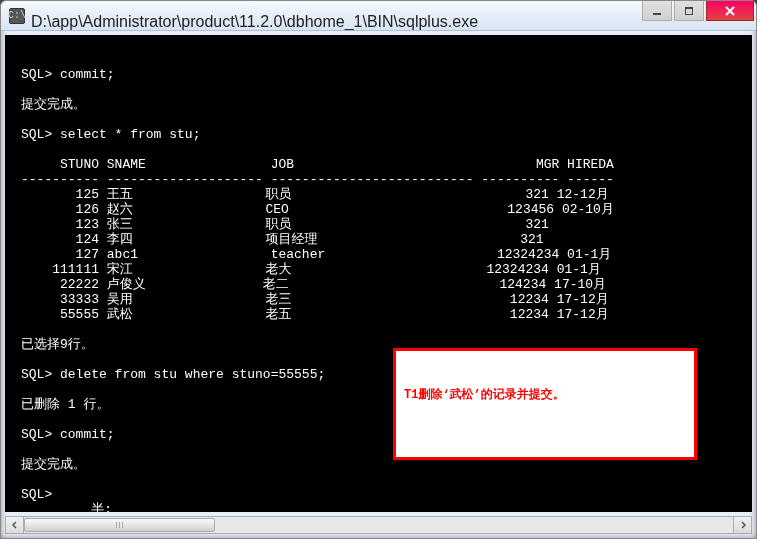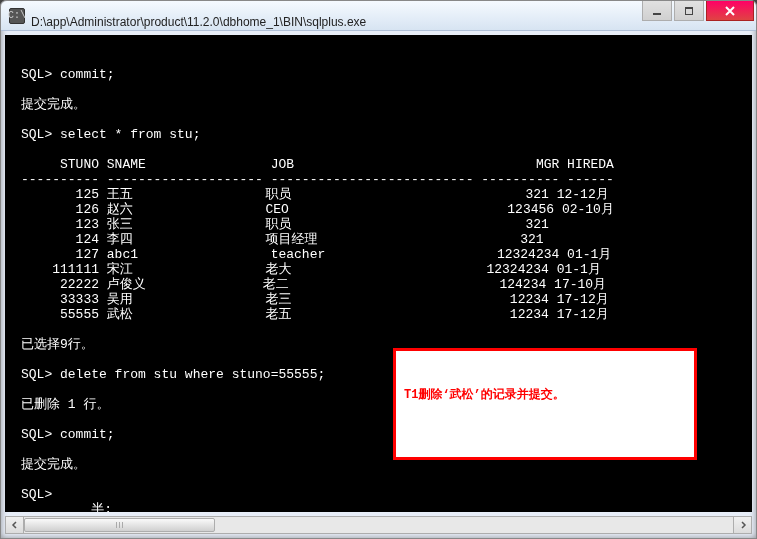--- a/index.html
+++ b/index.html
@@ -41,21 +41,21 @@
   }
   .titlebar .icon {
     width: 16px; height: 16px; margin-right: 6px;
     background: #555;
     border: 1px solid #333;
     border-radius: 2px;
     display:flex;align-items:center;justify-content:center;
     color:#ccc;font-size:10px;line-height:1;font-family:"Courier New",monospace;
   }
   .titlebar .title {
-    font-size: 12px; color: #222;
+    font-size: 16px; color: #222;
     white-space: nowrap; overflow: hidden; text-overflow: ellipsis; margin-top: 12px;
   }
   .win-buttons {
     position: absolute; right: 2px; top: 0;
     display: flex;
   }
   .win-btn {
     width: 30px; height: 20px;
     margin-left: 2px;
     background: linear-gradient(var(--gray-btn), #d0d0d0);

